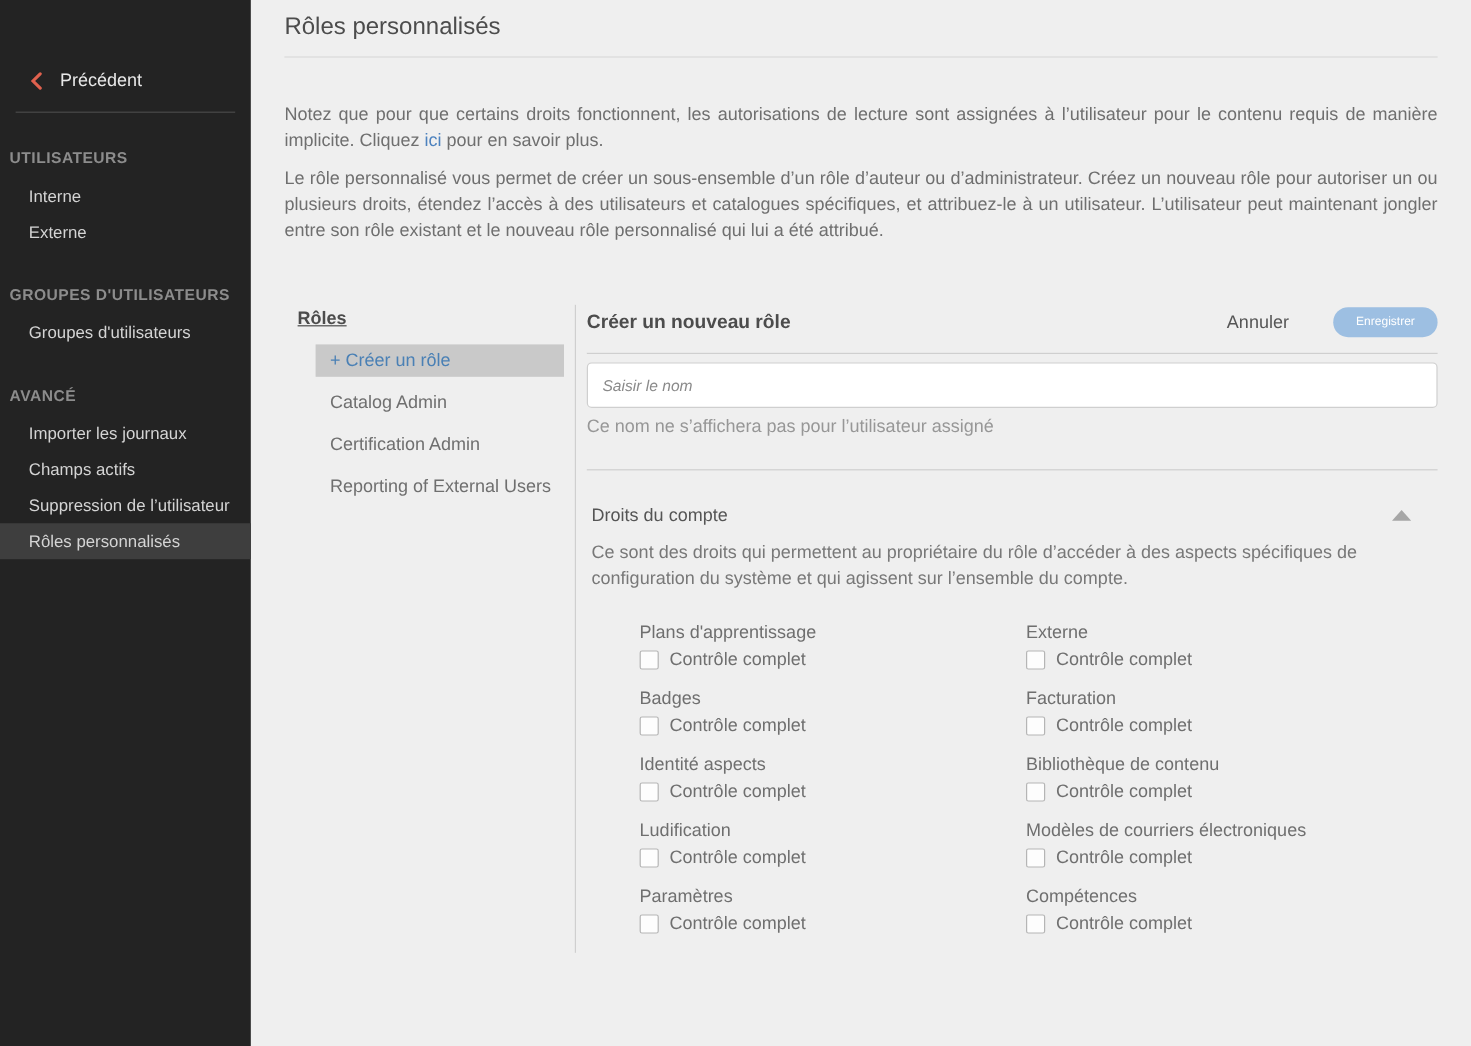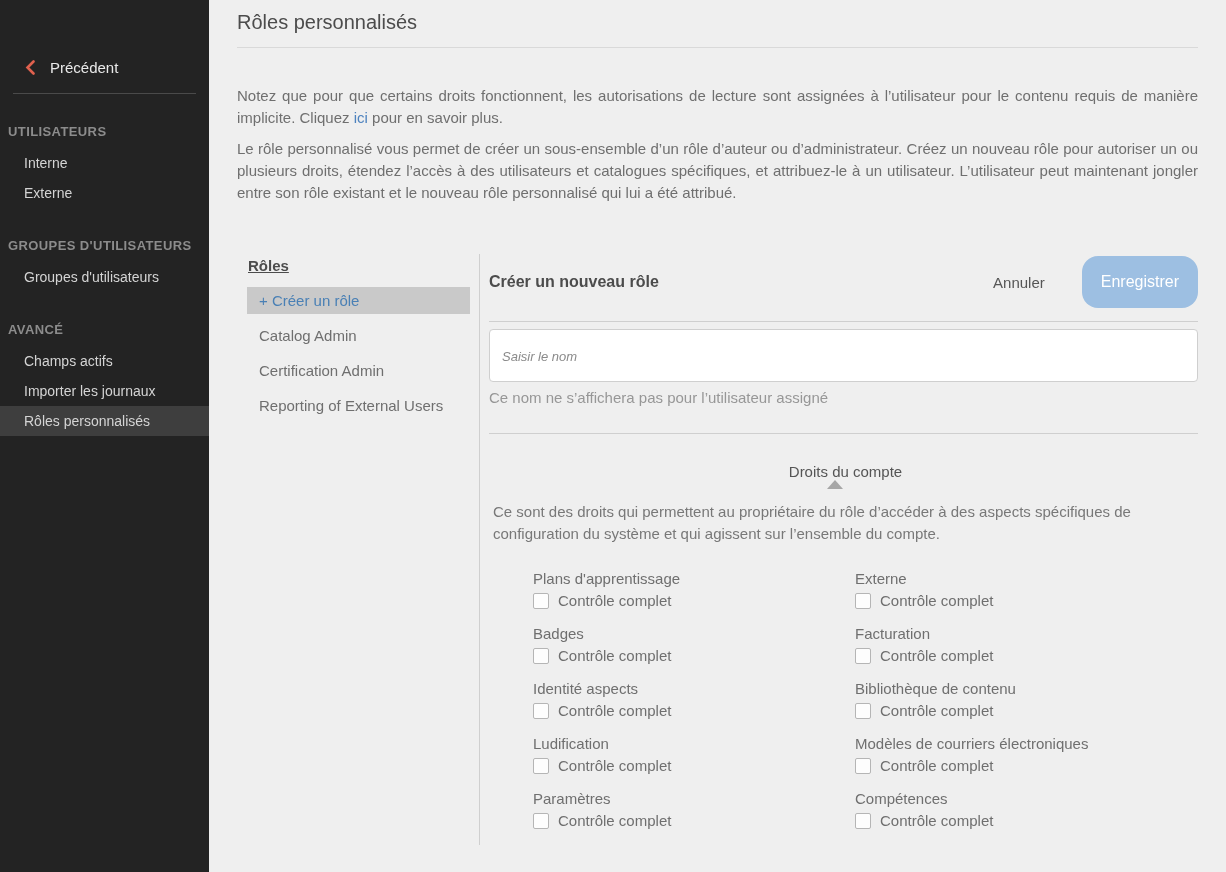--- a/index.html
+++ b/index.html
@@ -41,50 +41,50 @@
 
   .intro { margin-top: 37px; font-size: 15px; line-height: 22px; color: #6f6f6f; text-align: justify; }
   .intro p + p { margin-top: 9px; }
   .link { color: #4d82be; text-decoration: none; cursor: pointer; }
 
   
   .panel { display: flex; align-items: stretch; margin-top: 50px; }
   .roles-nav { width: 243px; flex-shrink: 0; border-right: 1px solid #cfcfcf; padding-bottom: 60px; }
   .roles-title { font-size: 15px; font-weight: bold; color: #4c4c4c; padding: 3px 0 13px 11px; text-decoration: underline; }
   .role-item {
-    margin: 0 9px 8px 10px; padding: 5px 12px;
+    margin: 0 9px 8px 26px; padding: 5px 12px;
     font-size: 15px; color: #6f6f6f; cursor: pointer; white-space: nowrap;
   }
   .role-item.selected { background: #c9c9c9; color: #4a80b5; }
 
   .form-area { flex: 1; padding-left: 9px; }
   .form-header { display: flex; align-items: center; margin-top: 2px; }
   .form-title { flex: 1; font-size: 16px; font-weight: bold; color: #4c4c4c; }
   .cancel-btn { font-size: 15px; color: #565656; margin-right: 37px; cursor: pointer; }
   .save-btn {
-    background: #9dbfe2; color: #ffffff; font-size: 16px;
-    border: none; border-radius: 16px; padding: 17px 19px;
+    background: #9dbfe2; color: #ffffff; font-size: 10px;
+    border: none; border-radius: 16px; padding: 7px 19px;
     font-family: inherit; cursor: pointer; text-align: right;
   }
   .header-divider { border-top: 1px solid #cfcfcf; margin-top: 13px; }
 
   .name-label { margin-top: 27px; font-size: 15px; color: #5f5f5f; }
   .name-input {
-    margin-top: 7px; width: 100%; height: 53px;
+    margin-top: 7px; width: 100%; height: 38px;
     border: 1px solid #cfcfcf; border-radius: 4px;
     padding: 0 12px; font-size: 14px; color: #15803d;
     background: #ffffff; font-family: inherit; outline: none;
   }
   .name-input::placeholder { font-style: italic; font-size: 13px; color: #8a8a8a; }
   .name-help { margin-top: 7px; font-size: 15px; color: #979797; }
   .section-divider { border-top: 1px solid #cfcfcf; margin-top: 27px; }
 
   .rights-label { margin-top: 25px; font-size: 15px; color: #6f6f6f; }
   .rights-section { margin-top: 29px; padding-left: 4px; }
-  .rights-head { display: flex; align-items: center; justify-content: space-between; flex-direction: column; }
+  .rights-head { display: flex; align-items: center; justify-content: space-between; }
   .rights-title { font-size: 15px; color: #555555; }
   .collapse-arrow {
     width: 0; height: 0; margin-right: 22px;
     border-left: 8px solid transparent; border-right: 8px solid transparent;
     border-bottom: 9px solid #a6a6a6; cursor: pointer;
   }
   .rights-desc { margin-top: 12px; font-size: 15px; line-height: 22px; color: #787878; max-width: 740px; }
 
   .rights-grid { display: flex; margin-top: 25px; padding-left: 40px; }
   .col-left { width: 322px; flex-shrink: 0; }
@@ -118,22 +118,23 @@
       <div class="nav-title">UTILISATEURS</div>
       <div class="nav-item">Interne</div>
       <div class="nav-item">Externe</div>
     </div>
     <div class="nav-section">
       <div class="nav-title">GROUPES D'UTILISATEURS</div>
       <div class="nav-item">Groupes d'utilisateurs</div>
     </div>
     <div class="nav-section">
       <div class="nav-title">AVANCÉ</div>
+      <div class="nav-item">Importer les journaux</div>
       <div class="nav-item">Champs actifs</div>
-      <div class="nav-item">Importer les journaux</div>
+      <div class="nav-item">Suppression de l’utilisateur</div>
       <div class="nav-item selected">Rôles personnalisés</div>
     </div>
   </nav>
 </aside>
 
 <main class="main">
   <h1 class="page-title">Rôles personnalisés</h1>
   <div class="title-divider"></div>
 
   <div class="intro">

